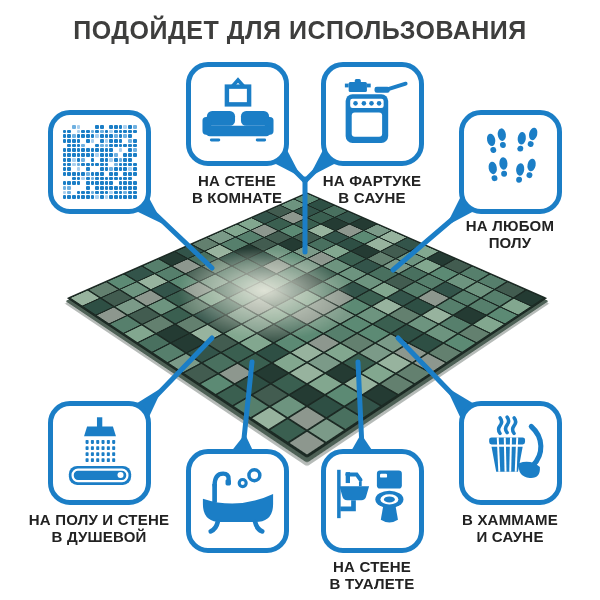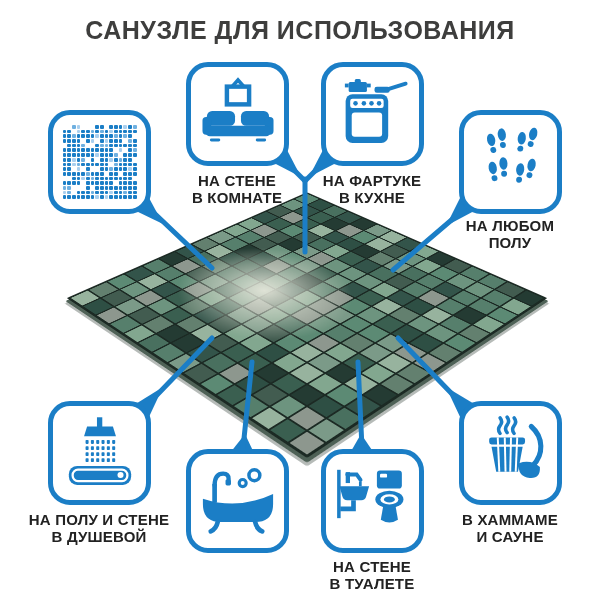--- a/index.html
+++ b/index.html
@@ -45,21 +45,21 @@
     width:74px; height:74px; display:grid; grid-template-columns:repeat(16,1fr);
     grid-auto-rows:1fr; gap:1px;
   }
   .insert-grid div{border-radius:1px;}
 </style>
 </head>
 <body>
 
 <div id="canvas">
 
-  <div class="page-title">САНУЗЛЕ ДЛЯ ИСПОЛЬЗОВАНИЯ</div>
+  <div class="page-title">ПОДОЙДЕТ ДЛЯ ИСПОЛЬЗОВАНИЯ</div>
 
   <svg id="connectors" width="600" height="600" viewBox="0 0 600 600">
 
     <polygon points="134,210 148,196 163,224"></polygon>
     <polygon points="272,162 286,148 301,177"></polygon>
     <polygon points="338,162 324,148 309,177"></polygon>
     <polygon points="476,210 462,194 446,226"></polygon>
     <polygon points="134,405 148,419 163,387"></polygon>
     <polygon points="476,405 461,419 446,387"></polygon>
     <polygon points="230,453 254,453 245,434"></polygon>
@@ -715,21 +715,21 @@
         <line x1="58" y1="30" x2="56" y2="74"></line>
       </g>
       <path d="M76,16 C92,30 92,52 78,66" fill="none" stroke="var(--accent)" stroke-width="6.5" stroke-linecap="round"></path>
       <path d="M60,63 Q58,80 74,82 Q88,83 87,68 Q76,58 60,63 Z" fill="var(--accent)"></path>
     </svg>
   </div>
 
   <div class="label" style="left:147px; top:172px;">НА СТЕНЕ
 В КОМНАТЕ</div>
   <div class="label" style="left:282px; top:172px;">НА ФАРТУКЕ
-В КУХНЕ</div>
+В САУНЕ</div>
   <div class="label" style="left:9px;  top:511px;">НА ПОЛУ И СТЕНЕ
 В ДУШЕВОЙ</div>
   <div class="label" style="left:420px; top:217px;">НА ЛЮБОМ
 ПОЛУ</div>
   <div class="label" style="left:282px; top:558px;">НА СТЕНЕ
 В ТУАЛЕТЕ</div>
   <div class="label" style="left:420px; top:511px;">В ХАММАМЕ
 И САУНЕ</div>
 
 </div>

